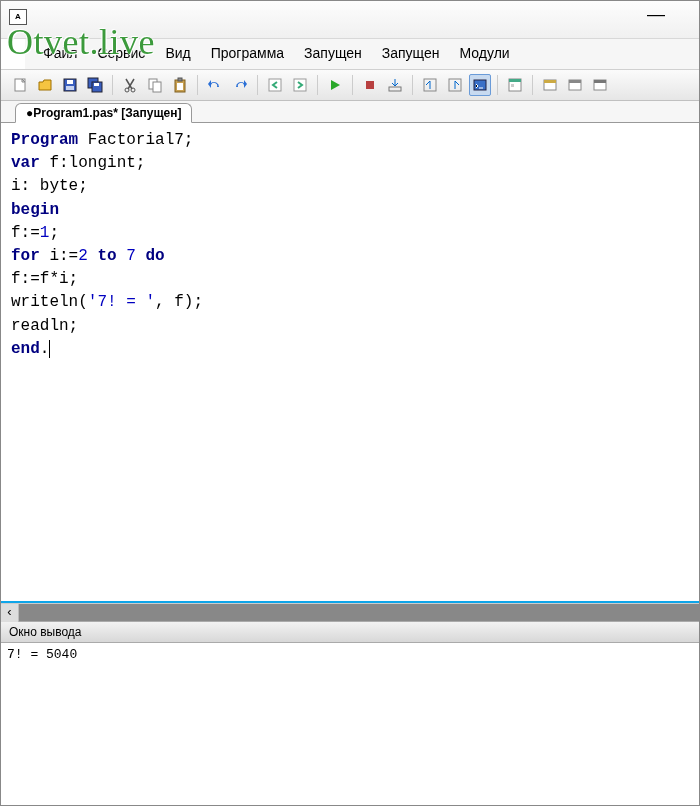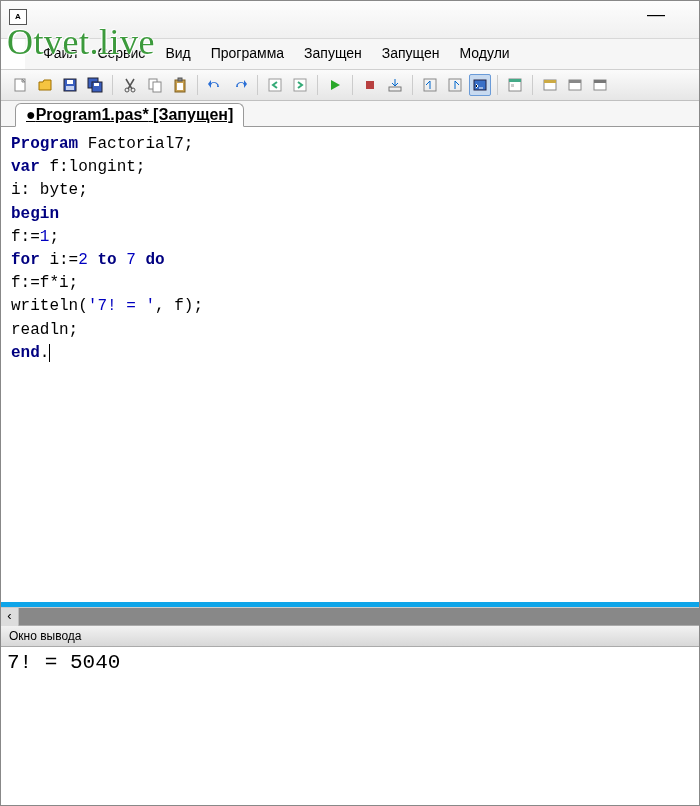--- a/index.html
+++ b/index.html
@@ -90,37 +90,36 @@
     border-bottom: 1px solid #999;
     padding: 2px 6px 0 14px;
     display: flex;
   }
   .tab {
     background: #fff;
     border: 1px solid #999;
     border-bottom: 1px solid #fff;
     padding: 2px 10px 2px 10px;
     border-radius: 6px 6px 0 0;
-    font-size: 16px;
+    font-size: 12px;
     font-weight: bold;
     position: relative;
     margin-bottom: -1px;
-    text-decoration: underline;
   }
   .tab-status { font-weight: bold; }
   .editor {
     font-family: "Courier New", monospace;
     font-size: 16px;
     padding: 6px 10px;
     background: #fff;
     white-space: pre;
     line-height: 1.45;
     height: 480px;
     overflow: auto;
-    border-bottom: 5px solid #0ea5e9;
+    border-bottom: 2px solid #0ea5e9;
   }
   .editor .kw { font-weight: bold; color: #000080; }
   .editor .num { color: #0000c0; }
   .editor .str { color: #0000c0; }
   .cursor {
     border-right: 1px solid #000;
     display: inline-block;
     height: 1.1em;
     vertical-align: text-bottom;
     animation: blink 1s steps(1) infinite;
@@ -142,21 +141,21 @@
   }
   .output-header {
     background: linear-gradient(#f2f2f2, #d8d8d8);
     padding: 3px 8px;
     border-top: 1px solid #aaa;
     border-bottom: 1px solid #aaa;
     font-size: 12px;
   }
   .output-body {
     font-family: "Courier New", monospace;
-    font-size: 21px;
+    font-size: 13px;
     padding: 4px 6px;
     background: #fff;
     height: 150px;
     overflow: auto;
   }
   svg { display: block; }
 </style>
 </head>
 <body>
 

